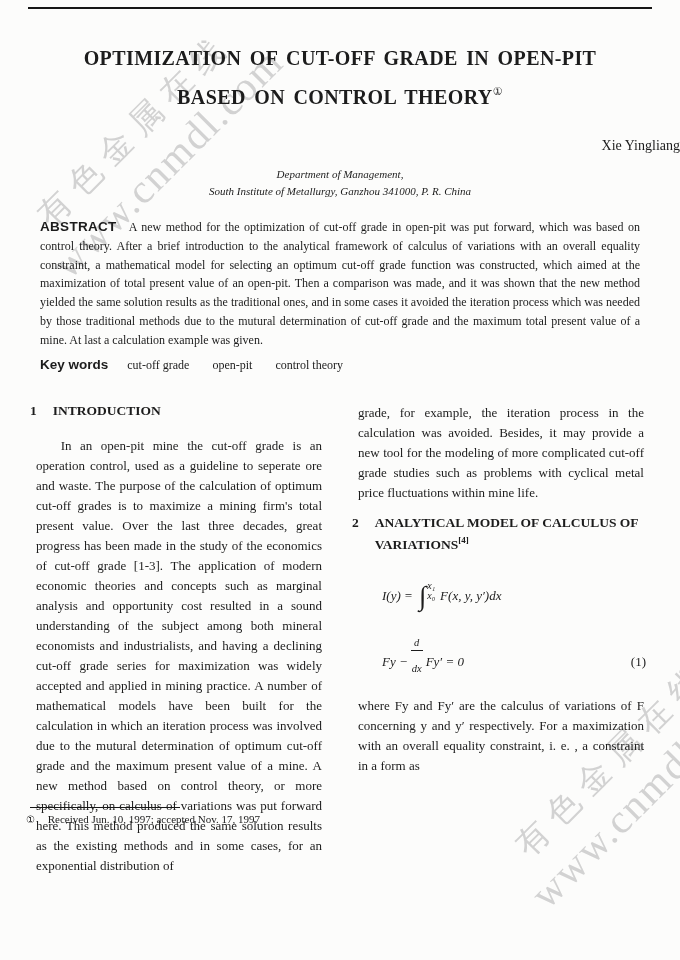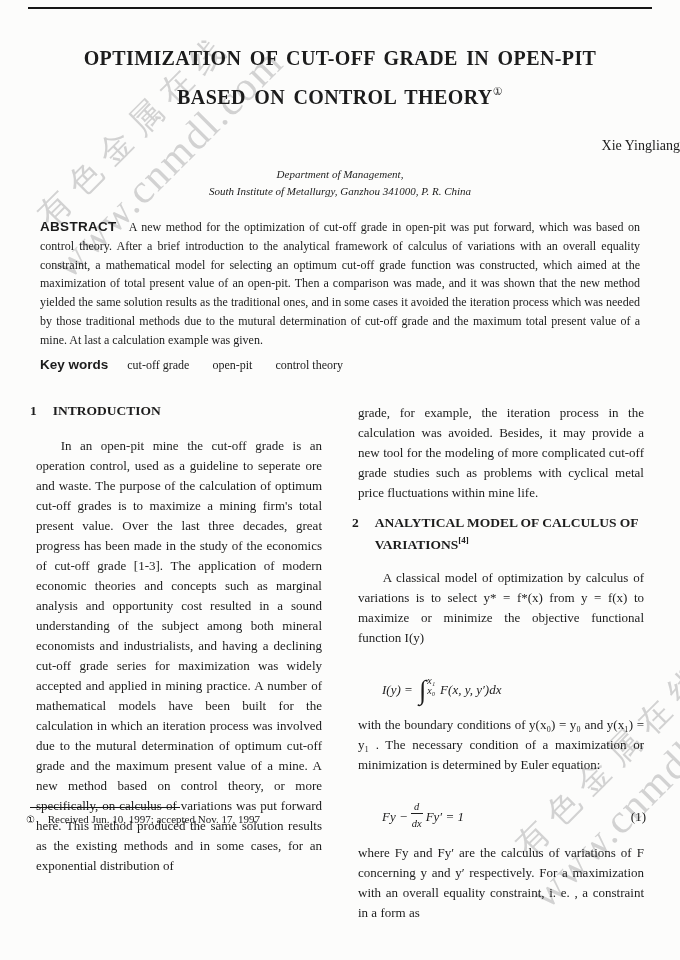--- a/index.html
+++ b/index.html
@@ -46,21 +46,21 @@
   .sec-head sup { font-size:9px; }
   .col p { margin:6px; }
   .indent { text-indent:1.9em; }
   .gap-top { margin-top:10px !important; }
   
   .eq { display:flex; align-items:center; font-style:italic; margin:26px 4px 9px 30px; font-size:13px; }
   .eq .eqnum { margin-left:auto; font-style:normal; }
   .int-sign { font-size:27px; font-style:normal; line-height:0.9; margin:0 0 0 6px; }
   .int-bounds { display:inline-flex; flex-direction:column; justify-content:flex-start; font-size:10px; height:30px; line-height:1; margin:0 5px 0 1px; padding-top:1px; }
   .frac { display:inline-flex; flex-direction:column; align-items:center; font-size:10.5px; line-height:1.15; margin:0 3px; vertical-align:middle; }
-  .frac .den { border-top:1px solid #1c1c1c; padding:4px 1px; }
+  .frac .den { border-top:1px solid #1c1c1c; padding:12px 1px; }
   
   .foot-rule { position:absolute; left:30px; bottom:47px; width:150px; border-top:1.5px solid #161616; }
   .footnote { position:absolute; left:26px; bottom:30px; font-size:11px; }
   .fn-mark { font-size:10px; margin-right:10px; }
   .content { position:relative; z-index:1; }
 </style>
 </head>
 <body>
 
 <div class="page">
@@ -109,41 +109,39 @@
       </div>
 
       <div class="col">
         <p>grade, for example, the iteration process in the calculation was avoided. Besides, it may provide a new tool for the modeling of more complicated cut-off grade studies such as problems with cyclical metal price fluctuations within mine life.</p>
 
         <div class="sec-head gap-top" style="margin-top:16px;">
           <span class="sec-num">2</span>
           <span class="sec-title"><span>ANALYTICAL MODEL OF CALCULUS OF VARIATIONS</span><sup>[4]</sup></span>
         </div>
 
-        <p class="indent">A classical model of optimization by calculus of variations is to select y* = f*(x) from y = f(x) to maximize or minimize the objective functional function I(y)</p>
 
         <div class="eq">
           <span>I(y) =</span>
           <span class="int-sign">∫</span>
           <span class="int-bounds">
             <span>x₁</span>
             <span>x₀</span>
           </span>
           <span>F(x, y, y′)dx</span>
         </div>
 
-        <p>with the boundary conditions of y(x₀) =  y₀ and y(x₁) =  y₁ . The necessary condition of a maximization or minimization is determined by Euler equation:</p>
 
         <div class="eq">
           <span>Fy −</span>
           <span class="frac">
             <span class="num">d</span>
             <span class="den">dx</span>
           </span>
-          <span>Fy′ =  1</span>
+          <span>Fy′ =  0</span>
           <span class="eqnum">(1)</span>
         </div>
 
         <p>where  Fy and Fy′ are the calculus of variations of F concerning y and y′ respectively. For a maximization with an overall equality constraint, i. e. , a constraint in a form as</p>
       </div>
     </div>
 
     <div class="foot-rule"></div>
     <div class="footnote">
       <span class="fn-mark">①</span>

